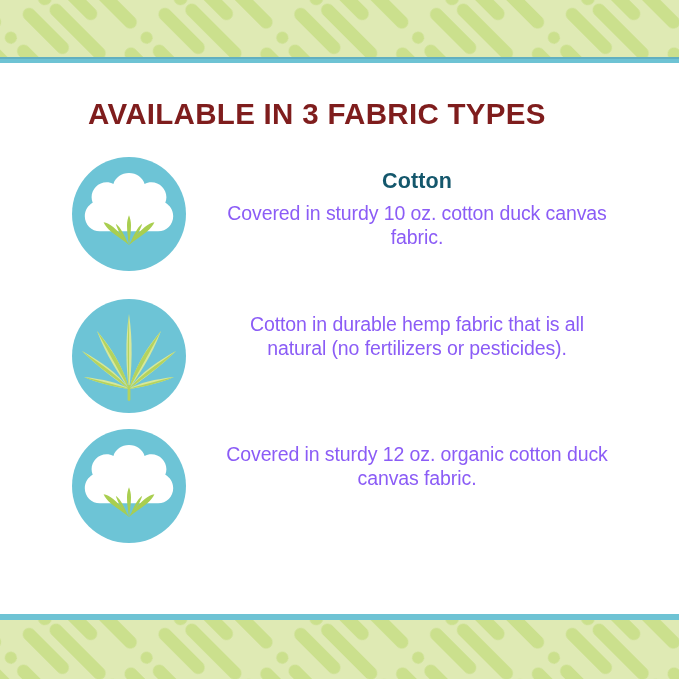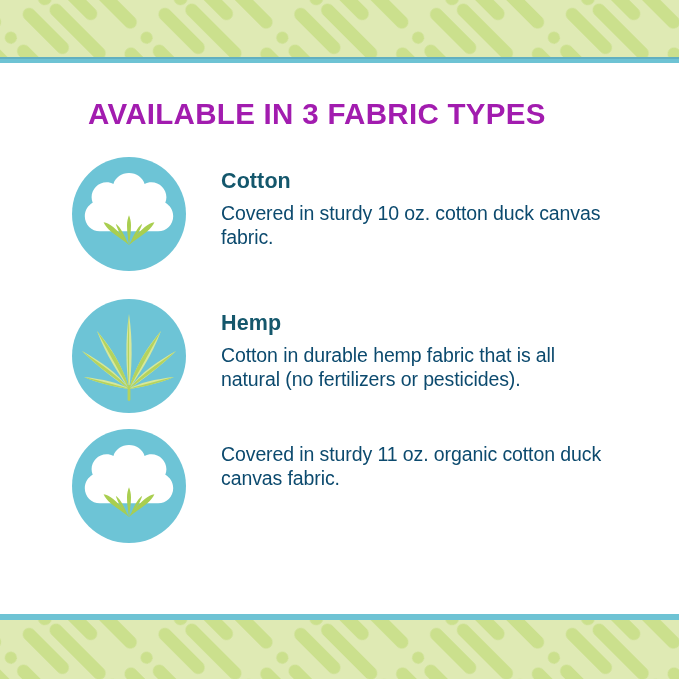--- a/index.html
+++ b/index.html
@@ -73,21 +73,21 @@
   }
 
   .page-title {
     position: absolute;
     left: 88px;
     top: 34px;
     margin: 0;
     font-size: 29.5px;
     font-weight: bold;
     letter-spacing: 0.3px;
-    color: #a21caf;
+    color: #7f1d1d;
     font-family: "Liberation Sans", sans-serif;
     white-space: nowrap;
   }
 
   .fabric-list {
     position: absolute;
     left: 0;
     top: 92px;
     width: 679px;
   }
@@ -110,37 +110,38 @@
     display: block;
     width: 118px;
     height: 118px;
   }
 
   .fabric-text {
     flex: 1 1 auto;
     padding-left: 33px;
     padding-top: 15px;
     max-width: 392px;
+    text-align: center;
   }
 
   .fabric-name {
     margin: 0 0 7px 0;
     font-size: 21.5px;
     font-weight: bold;
     color: #14576c;
     letter-spacing: 0.1px;
     line-height: 1.1;
     font-family: "Liberation Sans", sans-serif;
   }
 
   .fabric-desc {
     margin: 0;
     font-size: 19.5px;
     font-weight: normal;
-    color: #0c4a6e;
+    color: #8b5cf6;
     line-height: 1.24;
     letter-spacing: -0.1px;
     font-family: "Liberation Sans", sans-serif;
   }
 
   .row-cotton  { margin-bottom: 24px; }
   .row-hemp    { margin-bottom: 12px; }
   .row-organic { margin-bottom: 0; }
 </style>
 </head>
@@ -250,21 +251,20 @@
               <path d="M59 92 C47 90 30 87 14 80 C34 85 51 89 59 92 Z" fill="#b4d35e"></path>
 
               <path d="M59 92 C72 90 90 86 104 80 C86 82 68 86 59 92 Z" fill="#d6e89a"></path>
               <path d="M59 92 C71 90 88 87 104 80 C84 85 67 89 59 92 Z" fill="#b4d35e"></path>
 
               <rect x="57.6" y="88" width="2.8" height="16" rx="1.4" fill="#b4d35e"></rect>
             </g>
           </svg>
         </div>
         <div class="fabric-text">
-          <h2 class="fabric-name">Hemp</h2>
           <p class="fabric-desc">Cotton in durable hemp fabric that is all natural (no fertilizers or pesticides).</p>
         </div>
       </div>
 
       <div class="fabric-row row-organic">
         <div class="icon-wrap">
           <svg viewBox="0 0 118 118">
             <circle cx="59" cy="59" r="57" fill="#6dc4d6"></circle>
             <path d="M59 18
                      c-7.5 0 -13.6 4.6 -15.6 10.9
@@ -301,21 +301,21 @@
                      c0.5 2.2 1.6 4.8 3.4 7.8
                      c2.6 4.2 5.8 8.6 9.7 13.1 Z" fill="#a9ce4f"></path>
             <path d="M59 90
                      c3.4 -6.0 5.4 -11.8 8.4 -16.0
                      c1.6 -2.3 3.2 -3.9 4.7 -4.9
                      c-0.5 2.2 -1.6 4.8 -3.4 7.8
                      c-2.6 4.2 -5.8 8.6 -9.7 13.1 Z" fill="#a9ce4f"></path>
           </svg>
         </div>
         <div class="fabric-text">
-          <p class="fabric-desc">Covered in sturdy 11 oz. organic cotton duck canvas fabric.</p>
+          <p class="fabric-desc">Covered in sturdy 12 oz. organic cotton duck canvas fabric.</p>
         </div>
       </div>
 
     </div>
   </div>
 
   <div class="rule-bottom-shadow rule-shadow"></div>
   <div class="rule rule-bottom"></div>
   <div class="band band-bottom">
     <svg class="stripes" viewBox="0 0 920 320" preserveAspectRatio="none">

